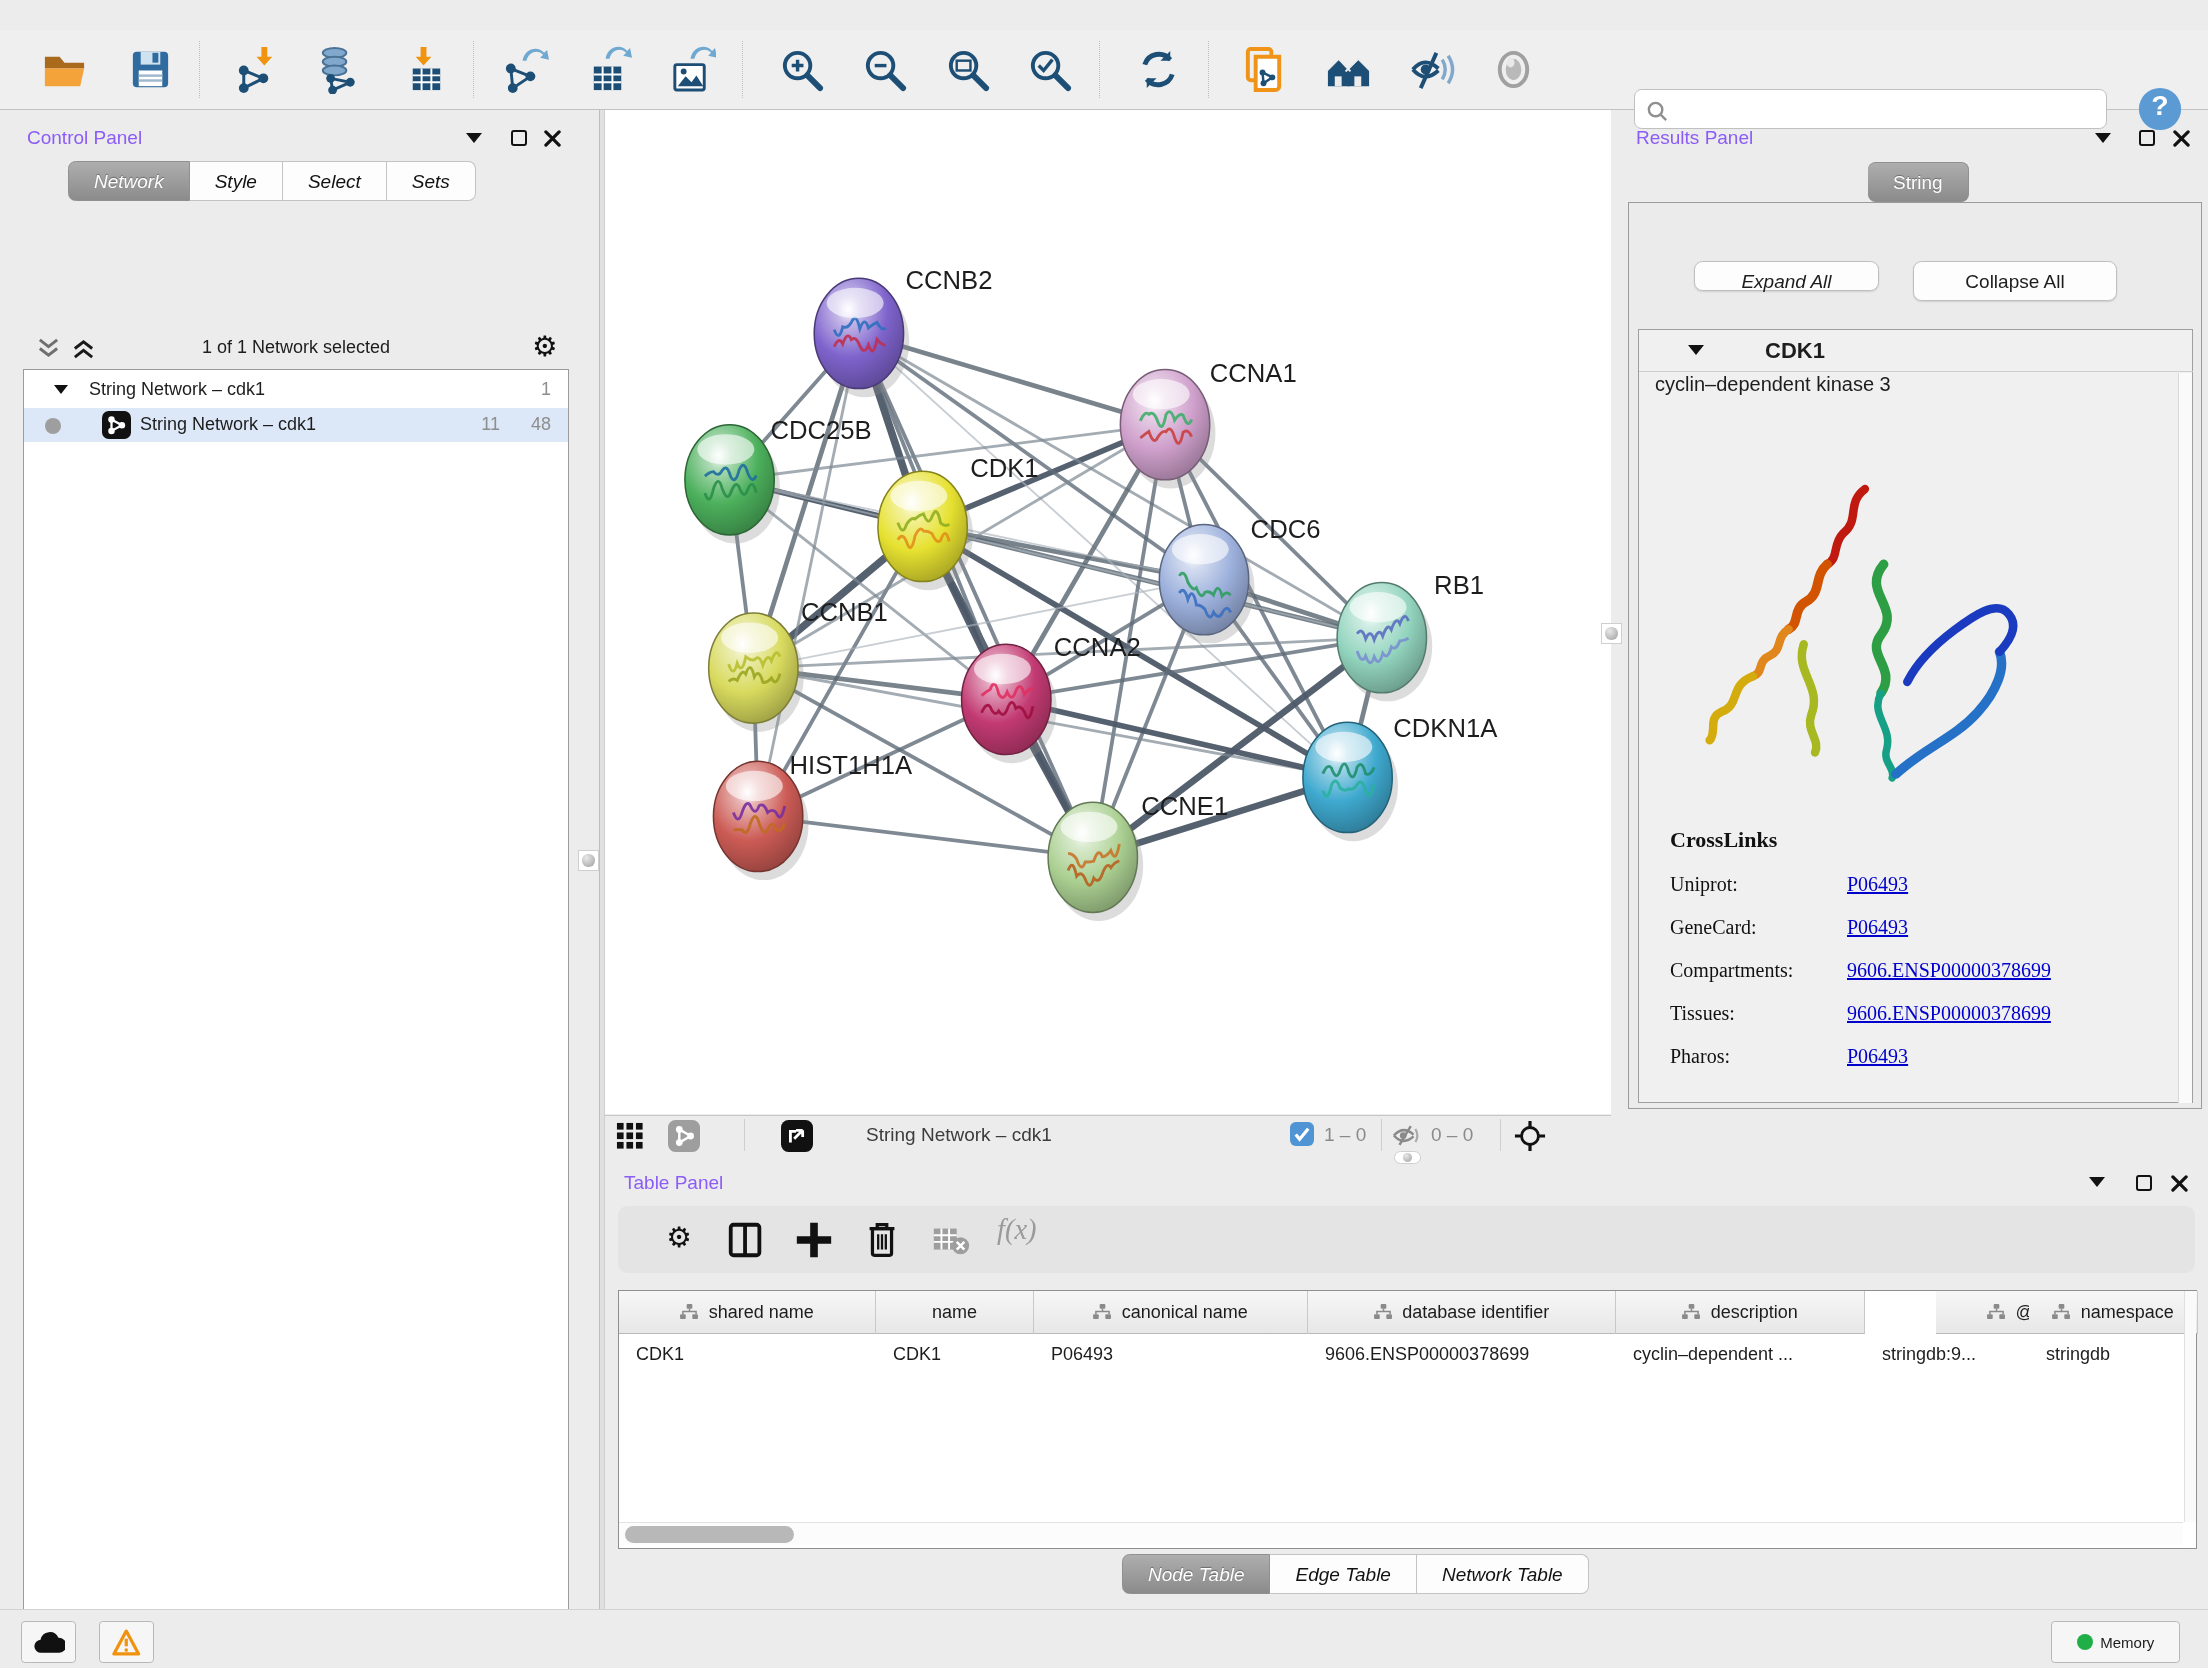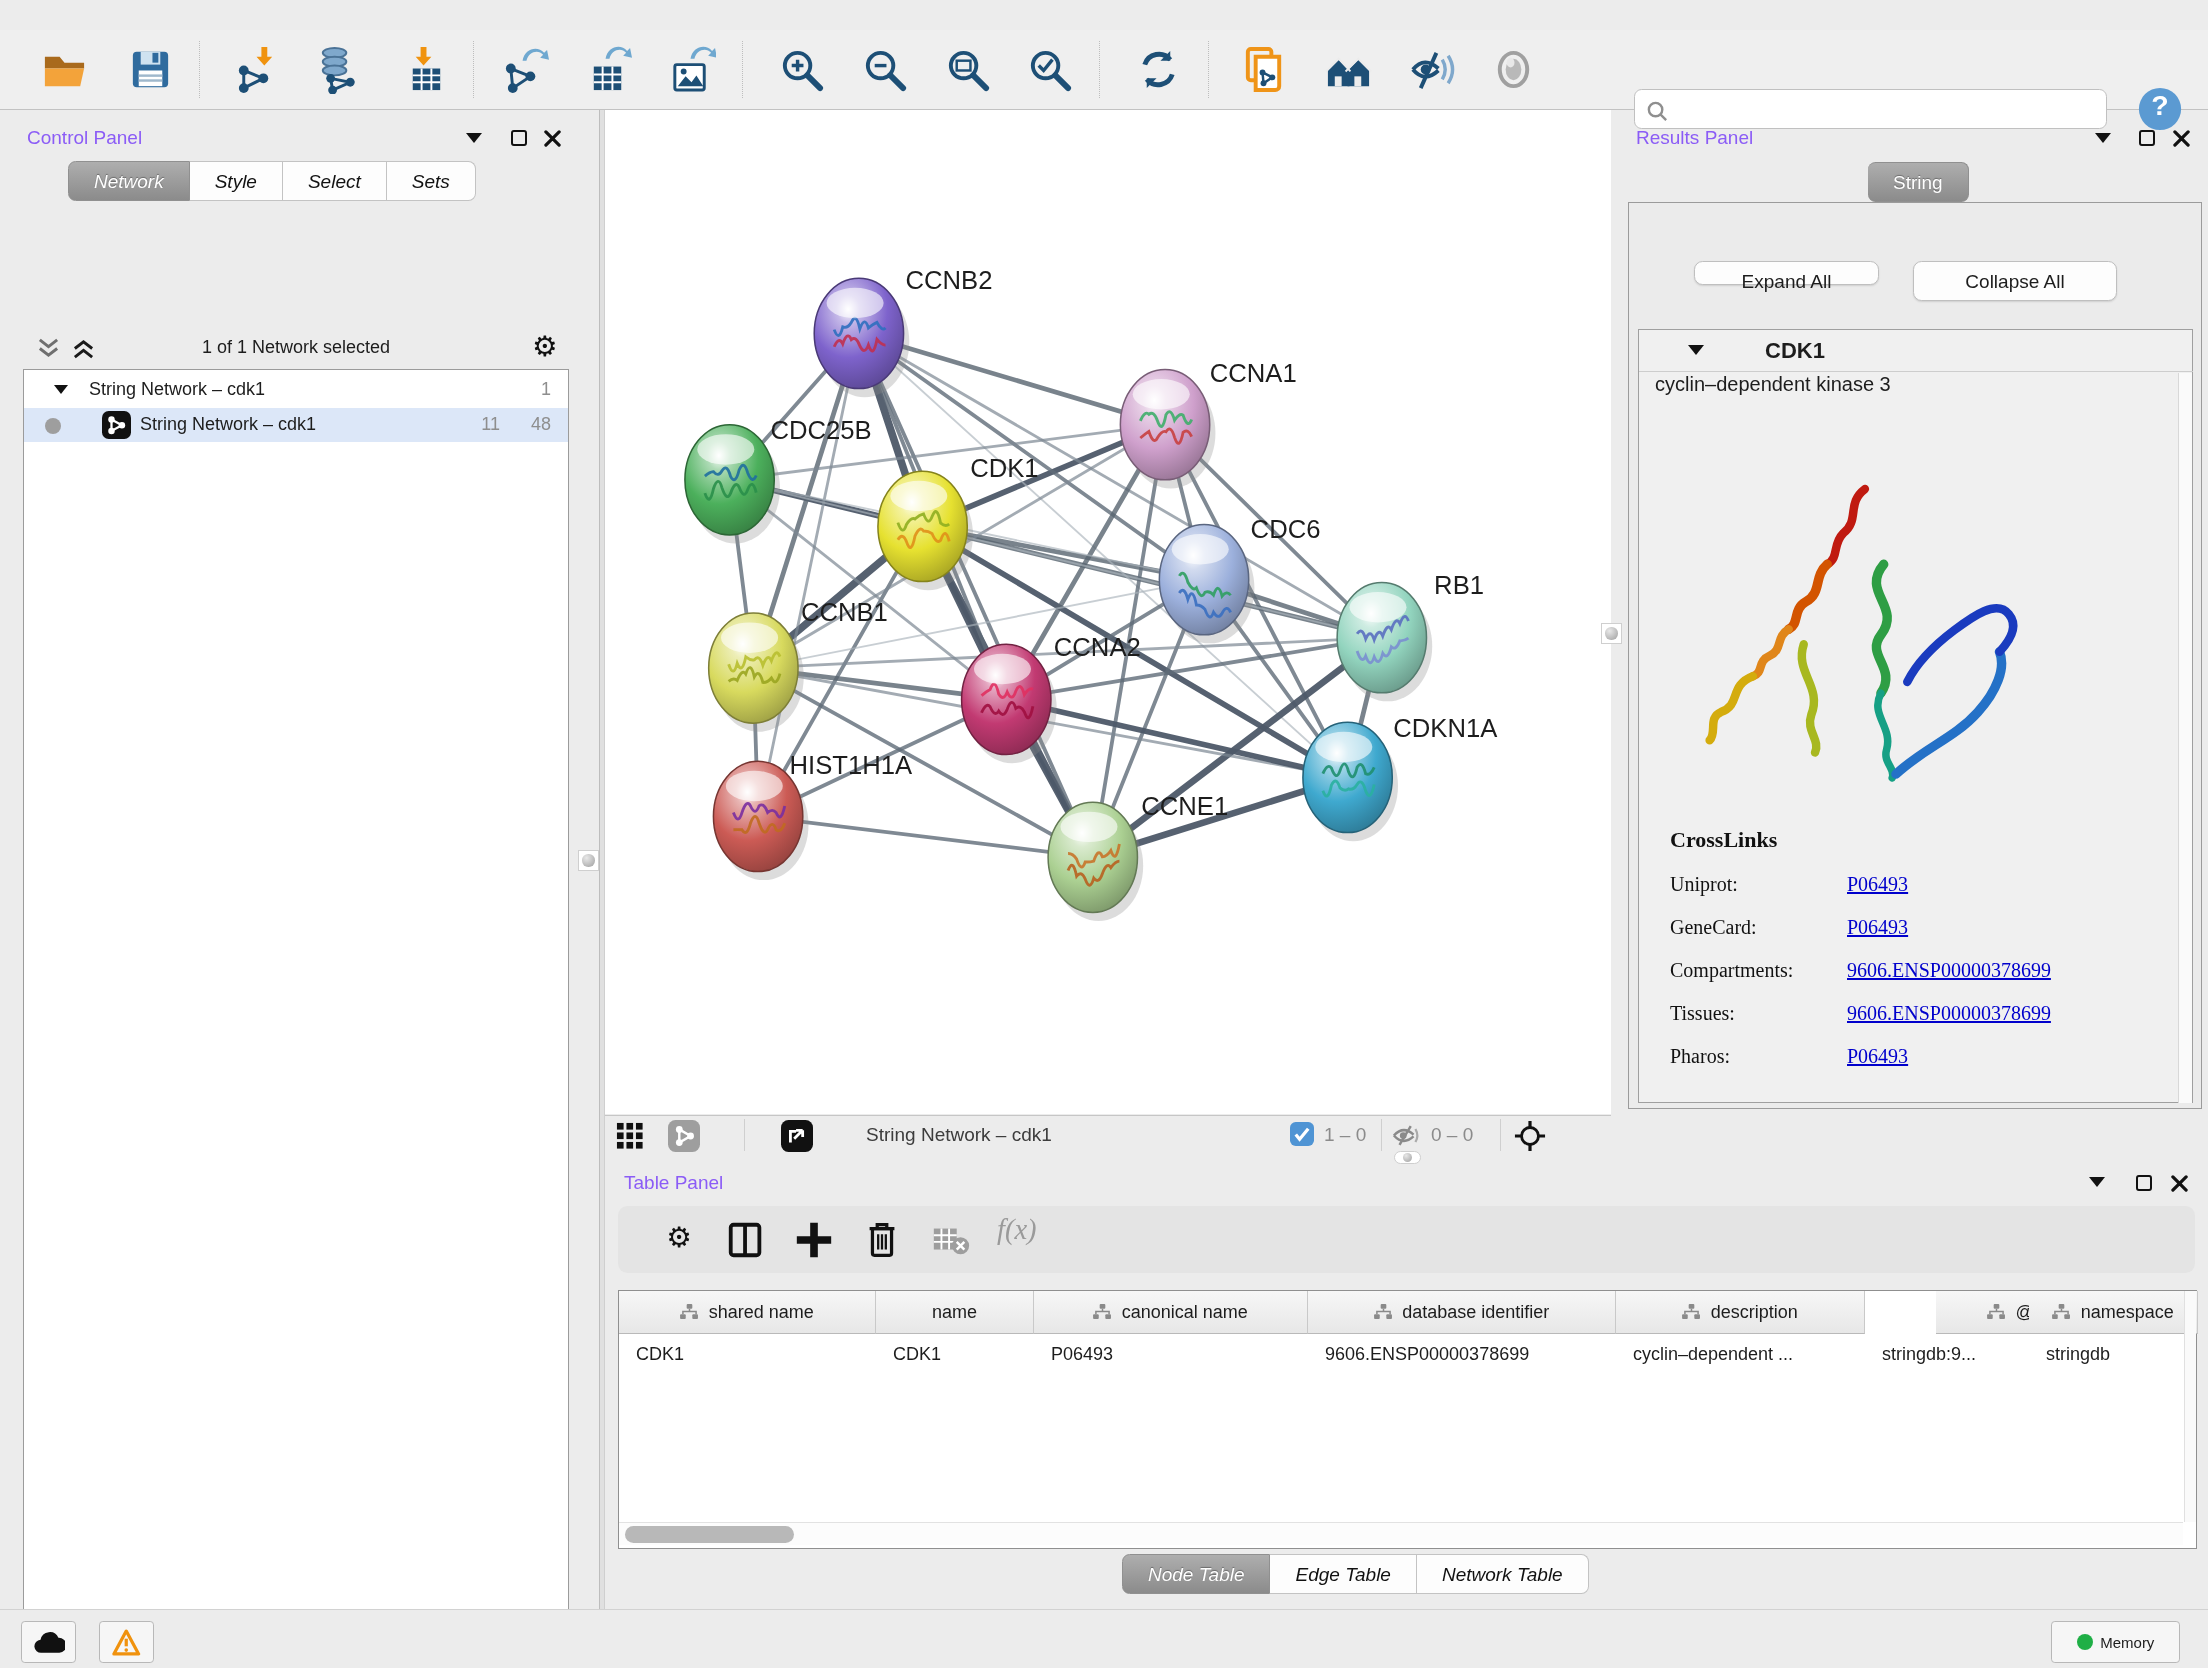--- a/index.html
+++ b/index.html
@@ -644,21 +644,21 @@
     </div>
 
   <div class="panel-title" style="left:1636px; top:127px">Results Panel</div>
   <span class="w-ico tri-down" style="left:2095px; top:133px"></span>
   <span class="w-ico float-box" style="left:2139px; top:130px"></span>
   <svg class="w-ico" style="left:2173px; top:130px" width="17" height="17" viewBox="0 0 18 18">
       <path d="M2 2l14 14M16 2 2 16" stroke="#111" stroke-width="3.4" stroke-linecap="round"></path>
     </svg>
   <div class="tab active" style="position:absolute; left:1868px; top:162px; border-radius:7.6px;">String</div>
   <div id="rp-outer"></div>
-  <div class="btn" style="left:1694px; top:261px; width:185px; height:24px; line-height:40px;">Expand All</div>
+  <div class="btn" style="left:1694px; top:261px; width:185px; height:30px; line-height:40px;font-style:italic;">Expand All</div>
   <div class="btn" style="left:1913px; top:261px; width:204px; height:40px; line-height:40px;">Collapse All</div>
   <div id="rp-inner"></div>
   <div id="rp-inner-head">
     <span class="w-ico tri-down" style="left:49px; top:15px"></span>
     <span style="position:absolute; left:126px; top:7.6px; font-size:22px; font-weight:bold;">CDK1</span>
   </div>
   <div style="position:absolute; left:1655px; top:373px; font-size:20px;">cyclin–dependent kinase 3</div>
   <svg id="ribbon-svg" style="position:absolute; left:1672px; top:474px" width="367" height="350" viewBox="0 0 390 370">
       <path d="M205,15 C185,30 200,48 182,62 C170,74 178,88 165,95" fill="none" stroke="#c01a10" stroke-width="9" stroke-linecap="round"></path>
       <path d="M165,95 C150,108 160,125 142,135 C128,143 136,158 124,164" fill="none" stroke="#d35400" stroke-width="10" stroke-linecap="round"></path>

